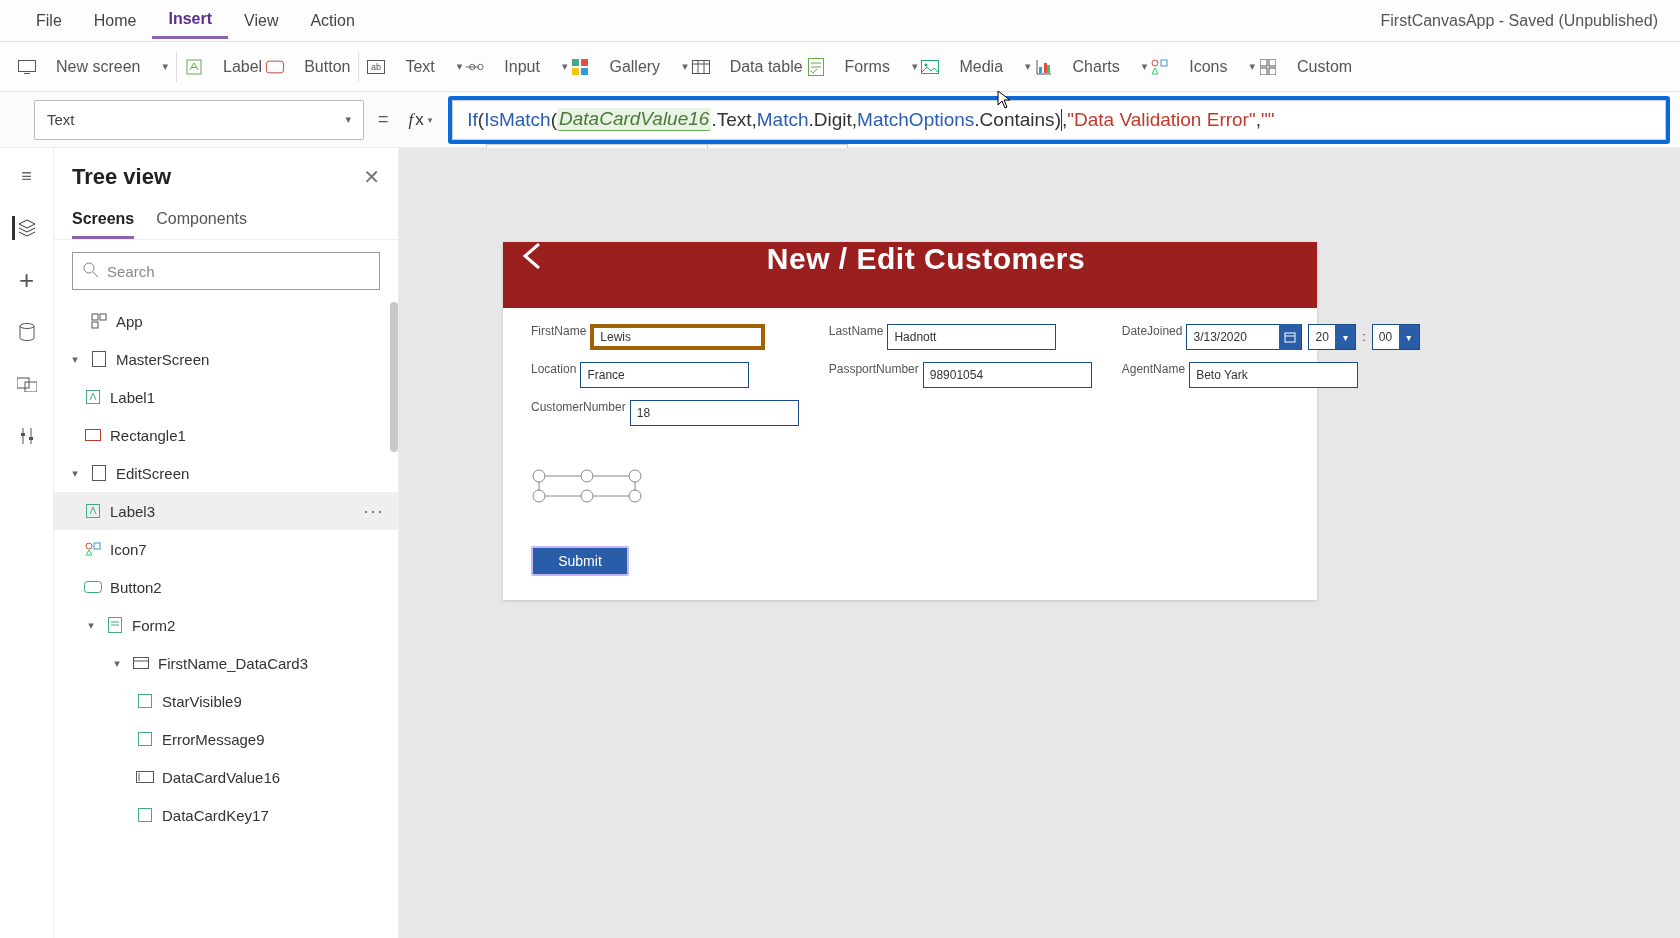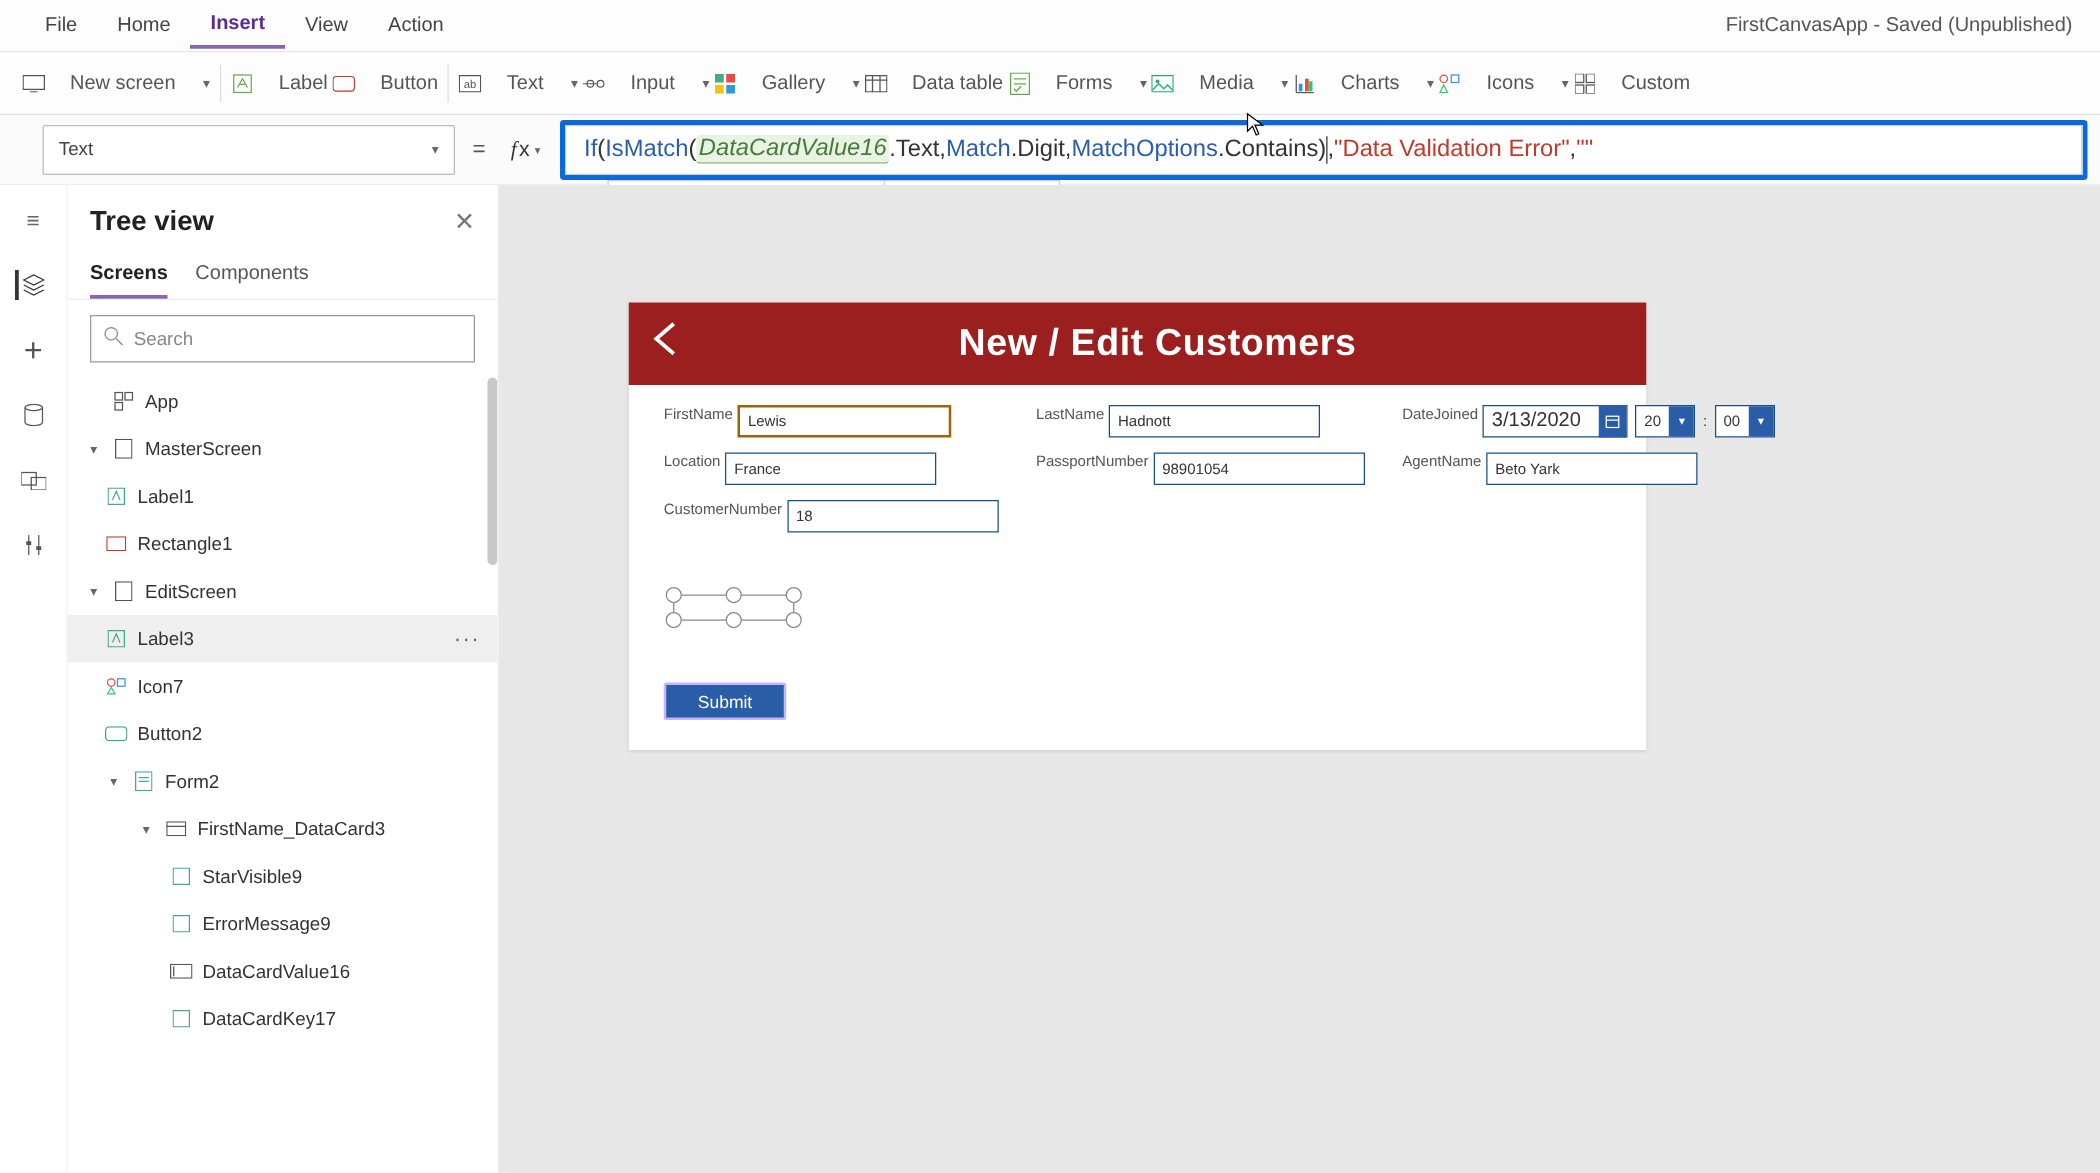--- a/index.html
+++ b/index.html
@@ -62,31 +62,31 @@
   .tree-item .more { position: absolute; right: 14px; color: #666; font-size: 18px; letter-spacing: 1px; }
   .tree-caret { width: 14px; text-align: center; color: #666; font-size: 11px; }
   .tree-icon { width: 18px; height: 18px; display: inline-flex; align-items: center; justify-content: center; color: #555; }
   .indent-1 { padding-left: 30px; }
   .indent-2 { padding-left: 56px; }
   .indent-3 { padding-left: 82px; }
 
   
   .canvas { flex: 1; background: #e7e7e7; position: relative; overflow: hidden; }
   .form-card { position: absolute; left: 104px; top: 94px; width: 814px; background: #fff; box-shadow: 0 1px 3px rgba(0,0,0,.15); }
-  .form-hdr { height: 66px; background: #9c1f1f; display: flex; align-items: center; padding: 0 18px; }
+  .form-hdr { height: 66px; background: #9c1f1f; display: flex; align-items: flex-start; padding: 0 18px; }
   .back-chevron { color: #fff; font-size: 30px; cursor: pointer; width: 32px; }
   .form-title { flex: 1; text-align: center; color: #fff; font-size: 30px; font-weight: 700; letter-spacing: .5px; }
   .form-body { padding: 16px 28px 24px 28px; display: grid; grid-template-columns: repeat(3, 1fr); column-gap: 30px; row-gap: 12px; }
   .field { display: flex; flex-direction: row; gap: 4px; }
   .field-label { font-size: 12px; color: #555; }
   .field-input { height: 26px; border: 1px solid #1a4c8b; padding: 0 6px; font-size: 12px; color: #333; background: #fff; }
-  .field-input.sel { border: 2px solid #a16207; }
+  .field-input.sel { border: 4px solid #a16207; }
   .date-row { display: flex; gap: 6px; align-items: center; }
   .date-box { height: 26px; border: 1px solid #1a4c8b; display: flex; align-items: center; background: #fff; }
-  .date-main { width: 92px; padding: 0 6px; font-size: 16px; }
+  .date-main { width: 92px; padding: 0 6px; font-size: 12px; }
   .date-cal { width: 22px; background: #2a5da8; color: #fff; display: flex; align-items: center; justify-content: center; font-size: 11px; height: 26px; }
   .sel-box { width: 48px; height: 26px; border: 1px solid #1a4c8b; display: flex; align-items: center; background: #fff; }
   .sel-val { flex: 1; padding: 0 6px; font-size: 12px; }
   .sel-chev { width: 20px; background: #2a5da8; color: #fff; display: flex; align-items: center; justify-content: center; font-size: 10px; height: 100%; }
   .colon { font-size: 12px; color: #333; }
   .selection-dots { grid-column: 1 / span 3; padding-top: 30px; }
   .seldots svg { display: block; }
   .submit-row { grid-column: 1; padding-top: 30px; }
   .submit-btn { width: 98px; height: 30px; background: #2a5da8; color: #fff; border: 2px solid #c4b5fd; font-size: 14px; border-radius: 2px; cursor: pointer; }
 

